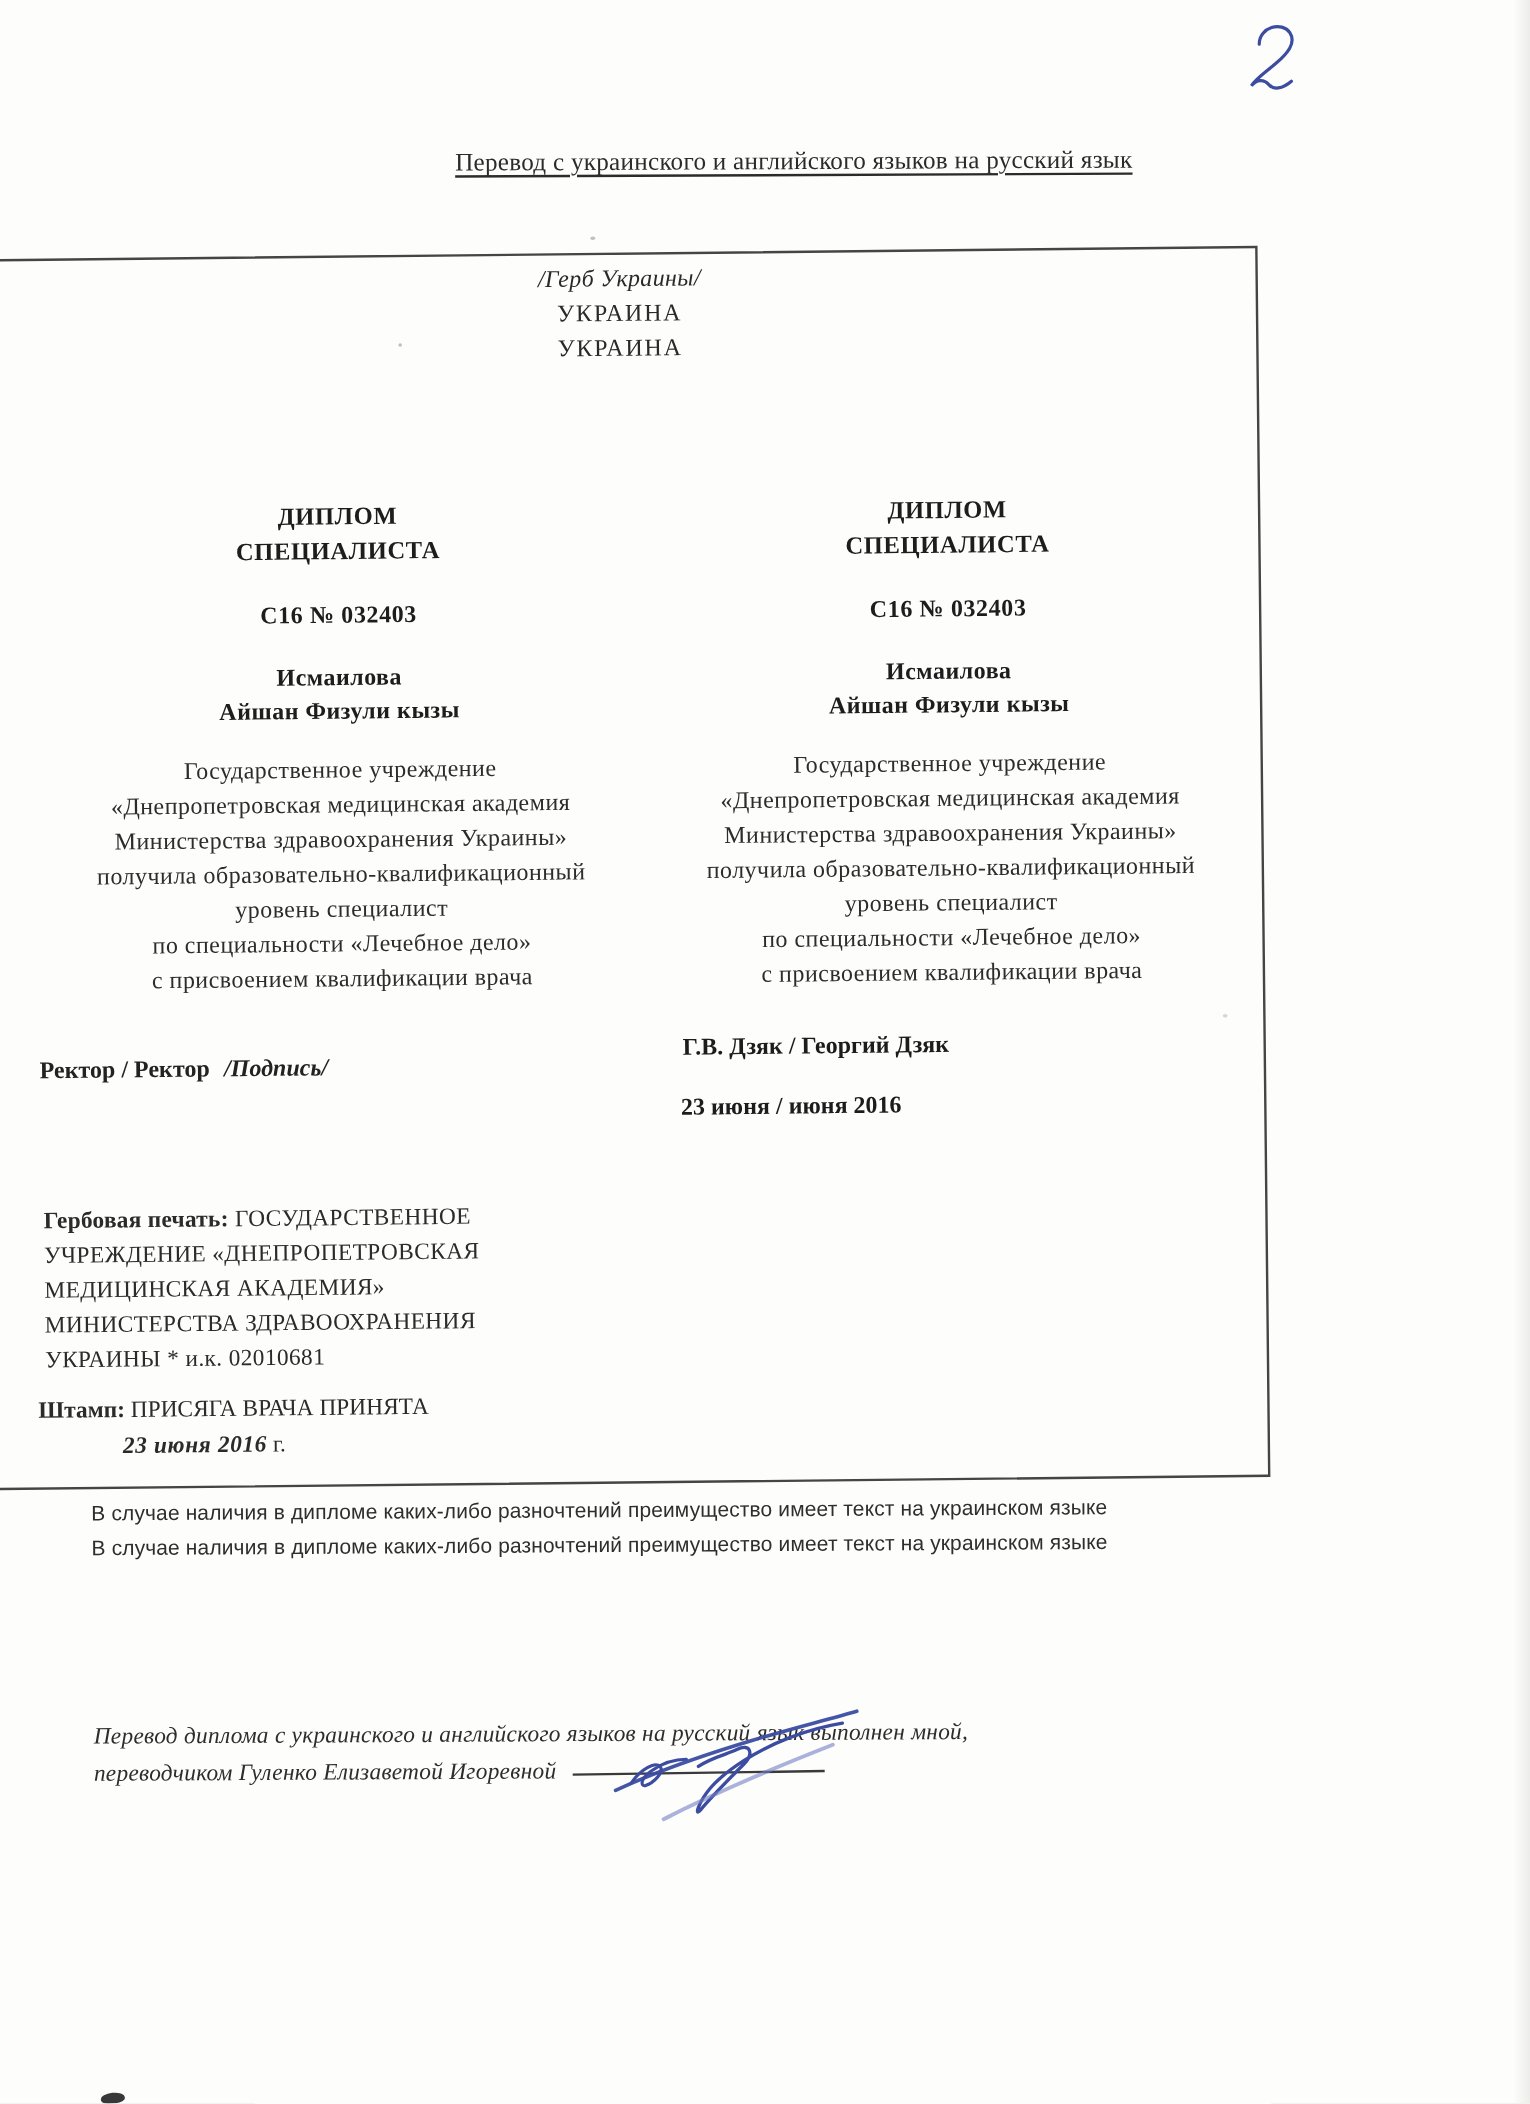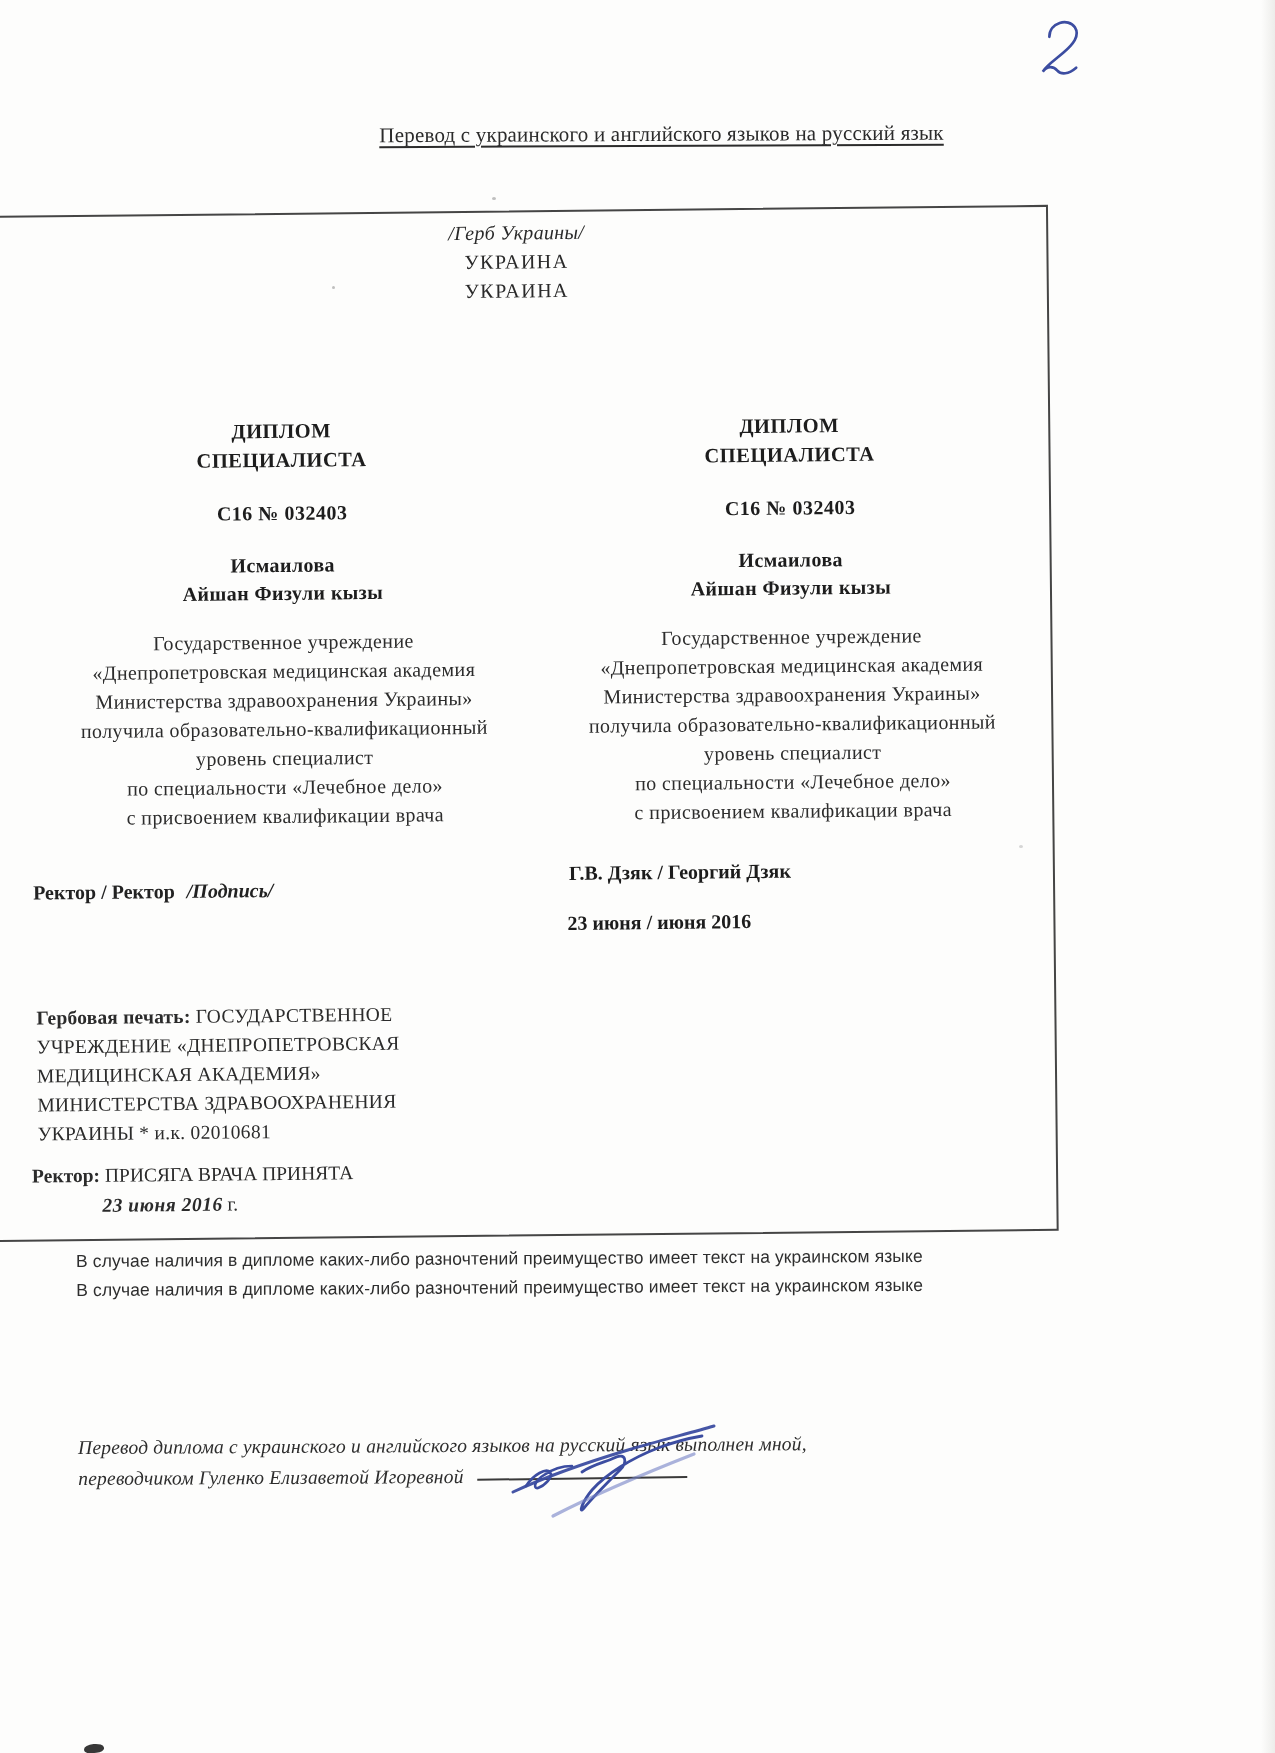--- a/index.html
+++ b/index.html
@@ -162,21 +162,21 @@
       <div><b>Гербовая печать:</b> <span>ГОСУДАРСТВЕННОЕ</span></div>
       <div>
           <div>УЧРЕЖДЕНИЕ «ДНЕПРОПЕТРОВСКАЯ</div>
           <div>МЕДИЦИНСКАЯ АКАДЕМИЯ»</div>
           <div>МИНИСТЕРСТВА ЗДРАВООХРАНЕНИЯ</div>
           <div>УКРАИНЫ * и.к. 02010681</div>
         </div>
     </div>
 
     <div class="stamp-block">
-      <div><b>Ректор:</b> <span>ПРИСЯГА ВРАЧА ПРИНЯТА</span></div>
+      <div><b>Штамп:</b> <span>ПРИСЯГА ВРАЧА ПРИНЯТА</span></div>
       <div class="stamp-date"><b>23 июня 2016</b> <span>г.</span></div>
     </div>
 
   </div>
 
   <div class="disclaimer">
     <div>В случае наличия в дипломе каких-либо разночтений преимущество имеет текст на украинском языке</div>
     <div>В случае наличия в дипломе каких-либо разночтений преимущество имеет текст на украинском языке</div>
   </div>
 

